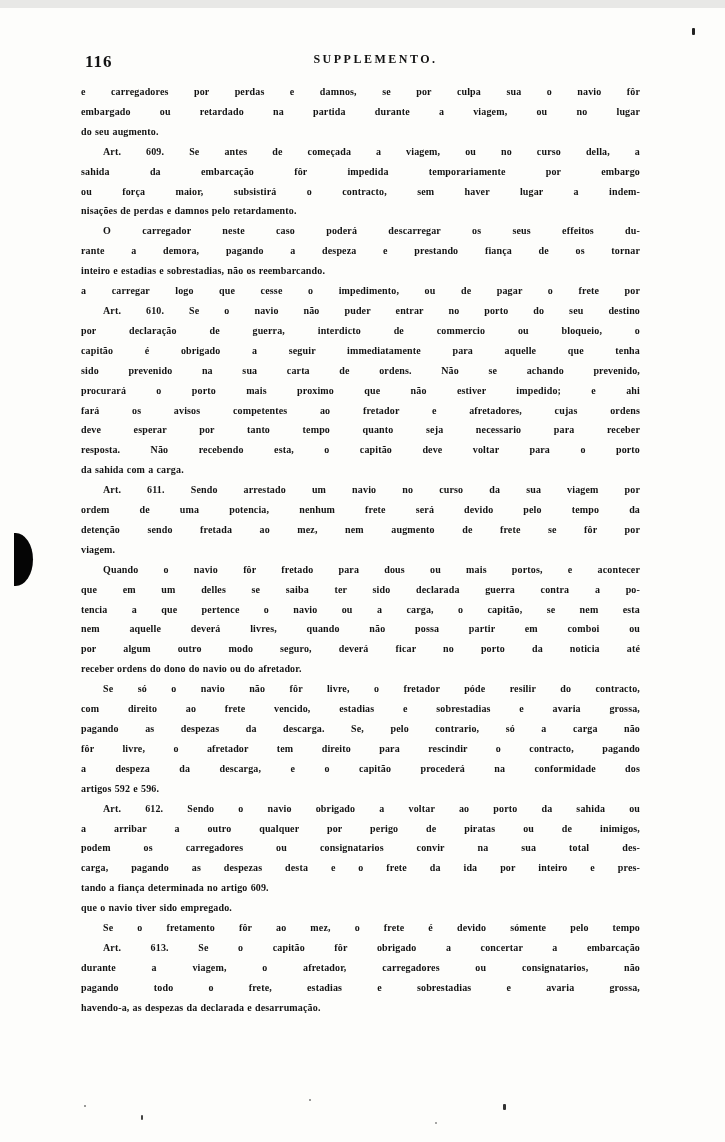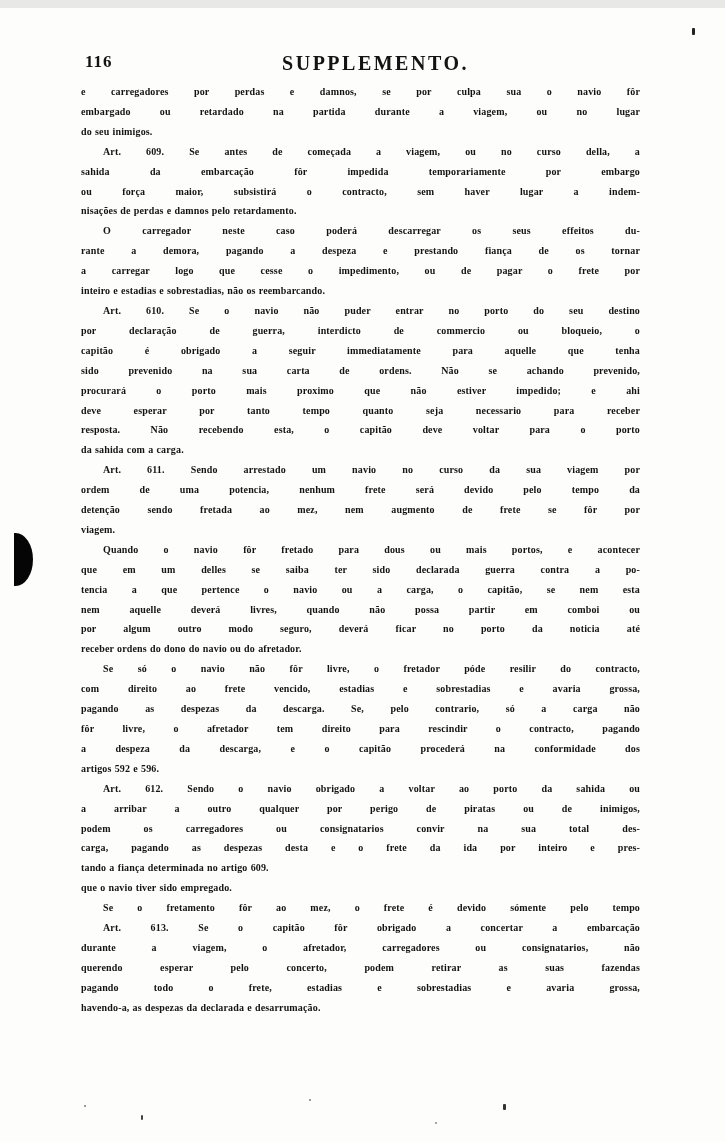--- a/index.html
+++ b/index.html
@@ -30,21 +30,21 @@
     left: 4px;
     top: 0;
     font-size: 17px;
     font-weight: 700;
     letter-spacing: 1px;
   }
   .header-title {
     display: block;
     text-align: center;
     transform: translateX(15px);
-    font-size: 20px;
+    font-size: 12px;
     font-weight: 700;
     letter-spacing: 2.5px;
   }
   
   .text-block {
     position: absolute;
     top: 74px;
     left: 81px;
     width: 559px;
   }
@@ -90,40 +90,41 @@
 
   <header class="page-header">
     <span class="page-number">116</span>
     <span class="header-title">SUPPLEMENTO.</span>
   </header>
 
   <main class="text-block" id="text-block">
       <div class="paragraph">
         <div class="line">e carregadores por perdas e damnos, se por culpa sua o navio fôr</div>
         <div class="line">embargado ou retardado na partida durante a viagem, ou no lugar</div>
-        <div class="line last">do seu inimigos.</div>
+        <div class="line last">do seu augmento.</div>
       </div>
       <div class="paragraph">
         <div class="line indent">Art. 609. Se antes de começada a viagem, ou no curso della, a</div>
         <div class="line">sahida da embarcação fôr impedida temporariamente por embargo</div>
         <div class="line">ou força maior, subsistirá o contracto, sem haver lugar a indem-</div>
         <div class="line last">nisações de perdas e damnos pelo retardamento.</div>
       </div>
       <div class="paragraph">
         <div class="line indent">O carregador neste caso poderá descarregar os seus effeitos du-</div>
         <div class="line">rante a demora, pagando a despeza e prestando fiança de os tornar</div>
+        <div class="line last">inteiro e estadias e sobrestadias, não os reembarcando.</div>
         <div class="line">a carregar logo que cesse o impedimento, ou de pagar o frete por</div>
-        <div class="line last">inteiro e estadias e sobrestadias, não os reembarcando.</div>
       </div>
       <div class="paragraph">
         <div class="line indent">Art. 610. Se o navio não puder entrar no porto do seu destino</div>
         <div class="line">por declaração de guerra, interdicto de commercio ou bloqueio, o</div>
         <div class="line">capitão é obrigado a seguir immediatamente para aquelle que tenha</div>
         <div class="line">sido prevenido na sua carta de ordens. Não se achando prevenido,</div>
         <div class="line">procurará o porto mais proximo que não estiver impedido; e ahi</div>
+        <div class="line">fará os avisos competentes ao fretador e afretadores, cujas ordens</div>
         <div class="line">deve esperar por tanto tempo quanto seja necessario para receber</div>
         <div class="line">resposta. Não recebendo esta, o capitão deve voltar para o porto</div>
         <div class="line last">da sahida com a carga.</div>
       </div>
       <div class="paragraph">
         <div class="line indent">Art. 611. Sendo arrestado um navio no curso da sua viagem por</div>
         <div class="line">ordem de uma potencia, nenhum frete será devido pelo tempo da</div>
         <div class="line">detenção sendo fretada ao mez, nem augmento de frete se fôr por</div>
         <div class="line last">viagem.</div>
       </div>
@@ -150,21 +151,20 @@
         <div class="line">carga, pagando as despezas desta e o frete da ida por inteiro e pres-</div>
         <div class="line last">tando a fiança determinada no artigo 609.</div>
       </div>
       <div class="paragraph">
         <div class="line last">que o navio tiver sido empregado.</div>
         <div class="line indent">Se o fretamento fôr ao mez, o frete é devido sómente pelo tempo</div>
       </div>
       <div class="paragraph">
         <div class="line indent">Art. 613. Se o capitão fôr obrigado a concertar a embarcação</div>
         <div class="line">durante a viagem, o afretador, carregadores ou consignatarios, não</div>
-        <div class="line">querendo esperar pelo concerto, podem retirar as suas fazendas</div>
         <div class="line">pagando todo o frete, estadias e sobrestadias e avaria grossa,</div>
         <div class="line last">havendo-a, as despezas da declarada e desarrumação.</div>
       </div>
     </main>
 
   <div class="ink-blot"></div>
   <div class="speck s1"></div>
   <div class="speck s2"></div>
   <div class="speck s3"></div>
   <div class="speck s4"></div>

